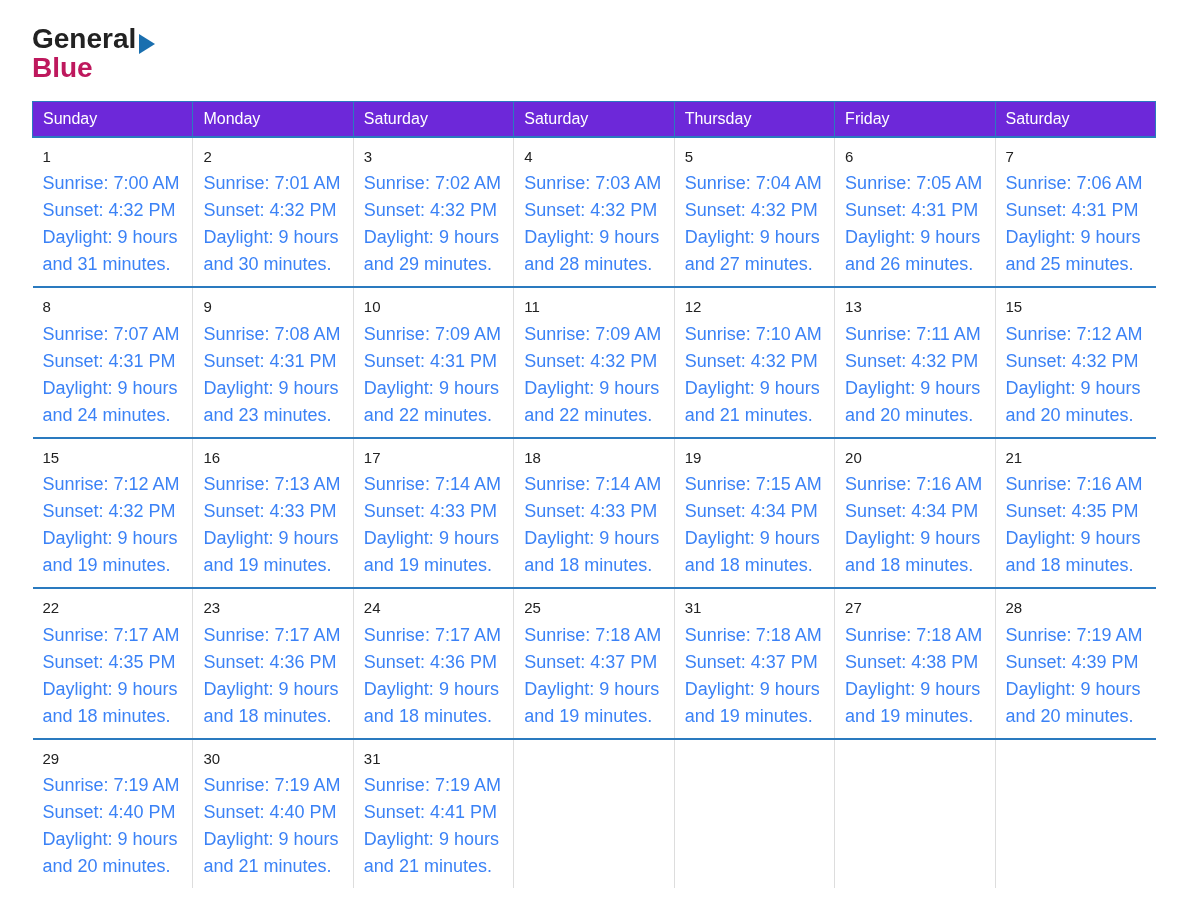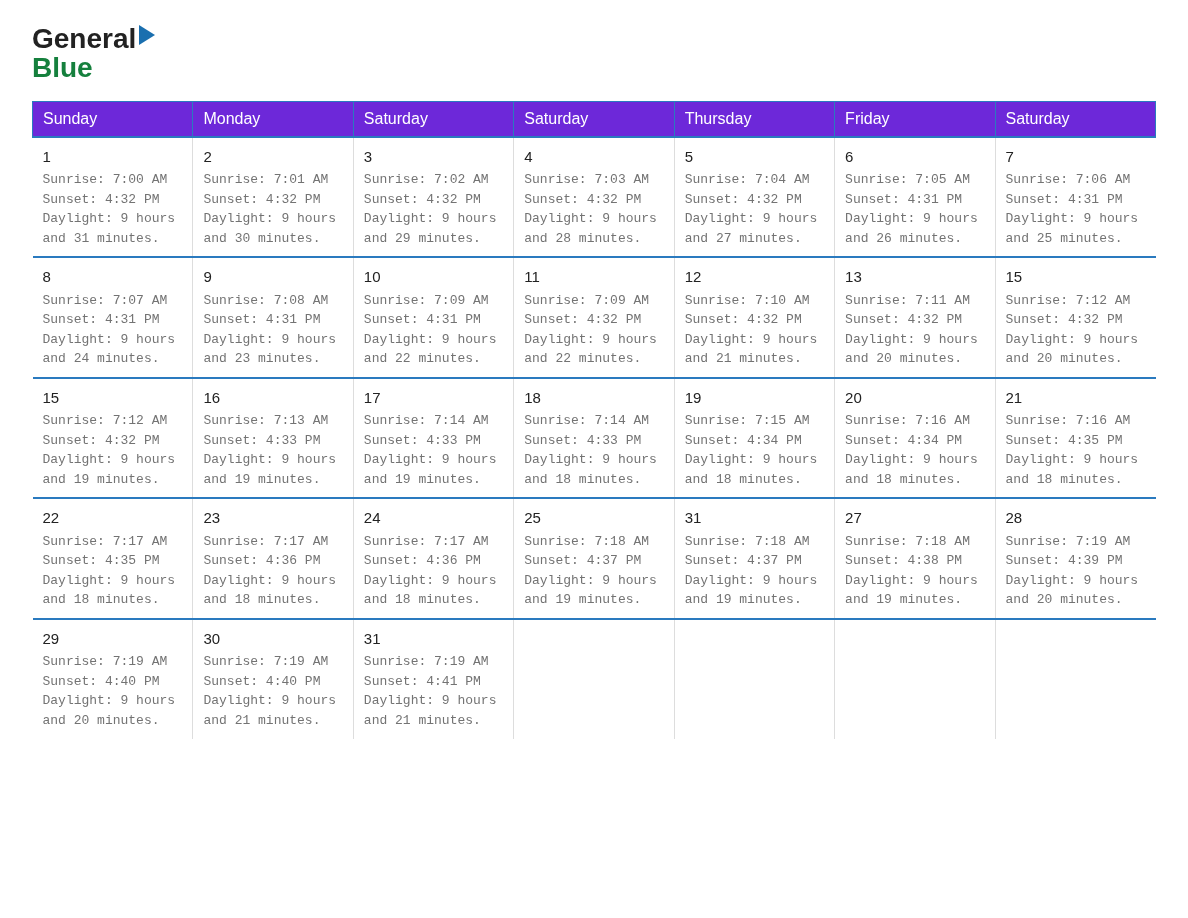--- a/index.html
+++ b/index.html
@@ -62,40 +62,39 @@
     tbody tr {
       background: #fff;
     }
     .day-num {
       font-size: 15px;
       font-weight: normal;
       margin-bottom: 2px;
       display: block;
     }
     .day-info {
-      font-size: 13px;
-      color: #737373;
-      font-family: Liberation Mono, monospace;
+      font-size: 18px;
+      color: #3b82f6;
     }
     .empty-cell {
       background: #fff;
     }
     
     .logo-wrapper {
       display: flex;
       align-items: center;
     }
     .logo-text-block {
       display: flex;
       flex-direction: column;
       line-height: 1.05;
     }
     .logo-line1 {
       display: flex;
-      align-items: flex-start;
+      align-items: flex-end;
     }
     .logo-general-text {
       font-size: 28px;
       font-weight: bold;
       color: #222;
     }
     .logo-arrow {
       display: inline-block;
       margin-left: 3px;
       width: 0;
@@ -103,21 +102,21 @@
       border-style: solid;
       border-width: 10px 0 10px 16px;
       border-color: transparent transparent transparent #1a6faf;
       vertical-align: middle;
       position: relative;
       top: 1px;
     }
     .logo-blue-text {
       font-size: 28px;
       font-weight: bold;
-      color: #15803d;
+      color: #be185d;
       margin-top: 0px;
     }
   </style>
 </head>
 <body>
 
 <div class="header">
   <div class="logo-wrapper">
     <div class="logo-text-block">
       <div class="logo-line1">

